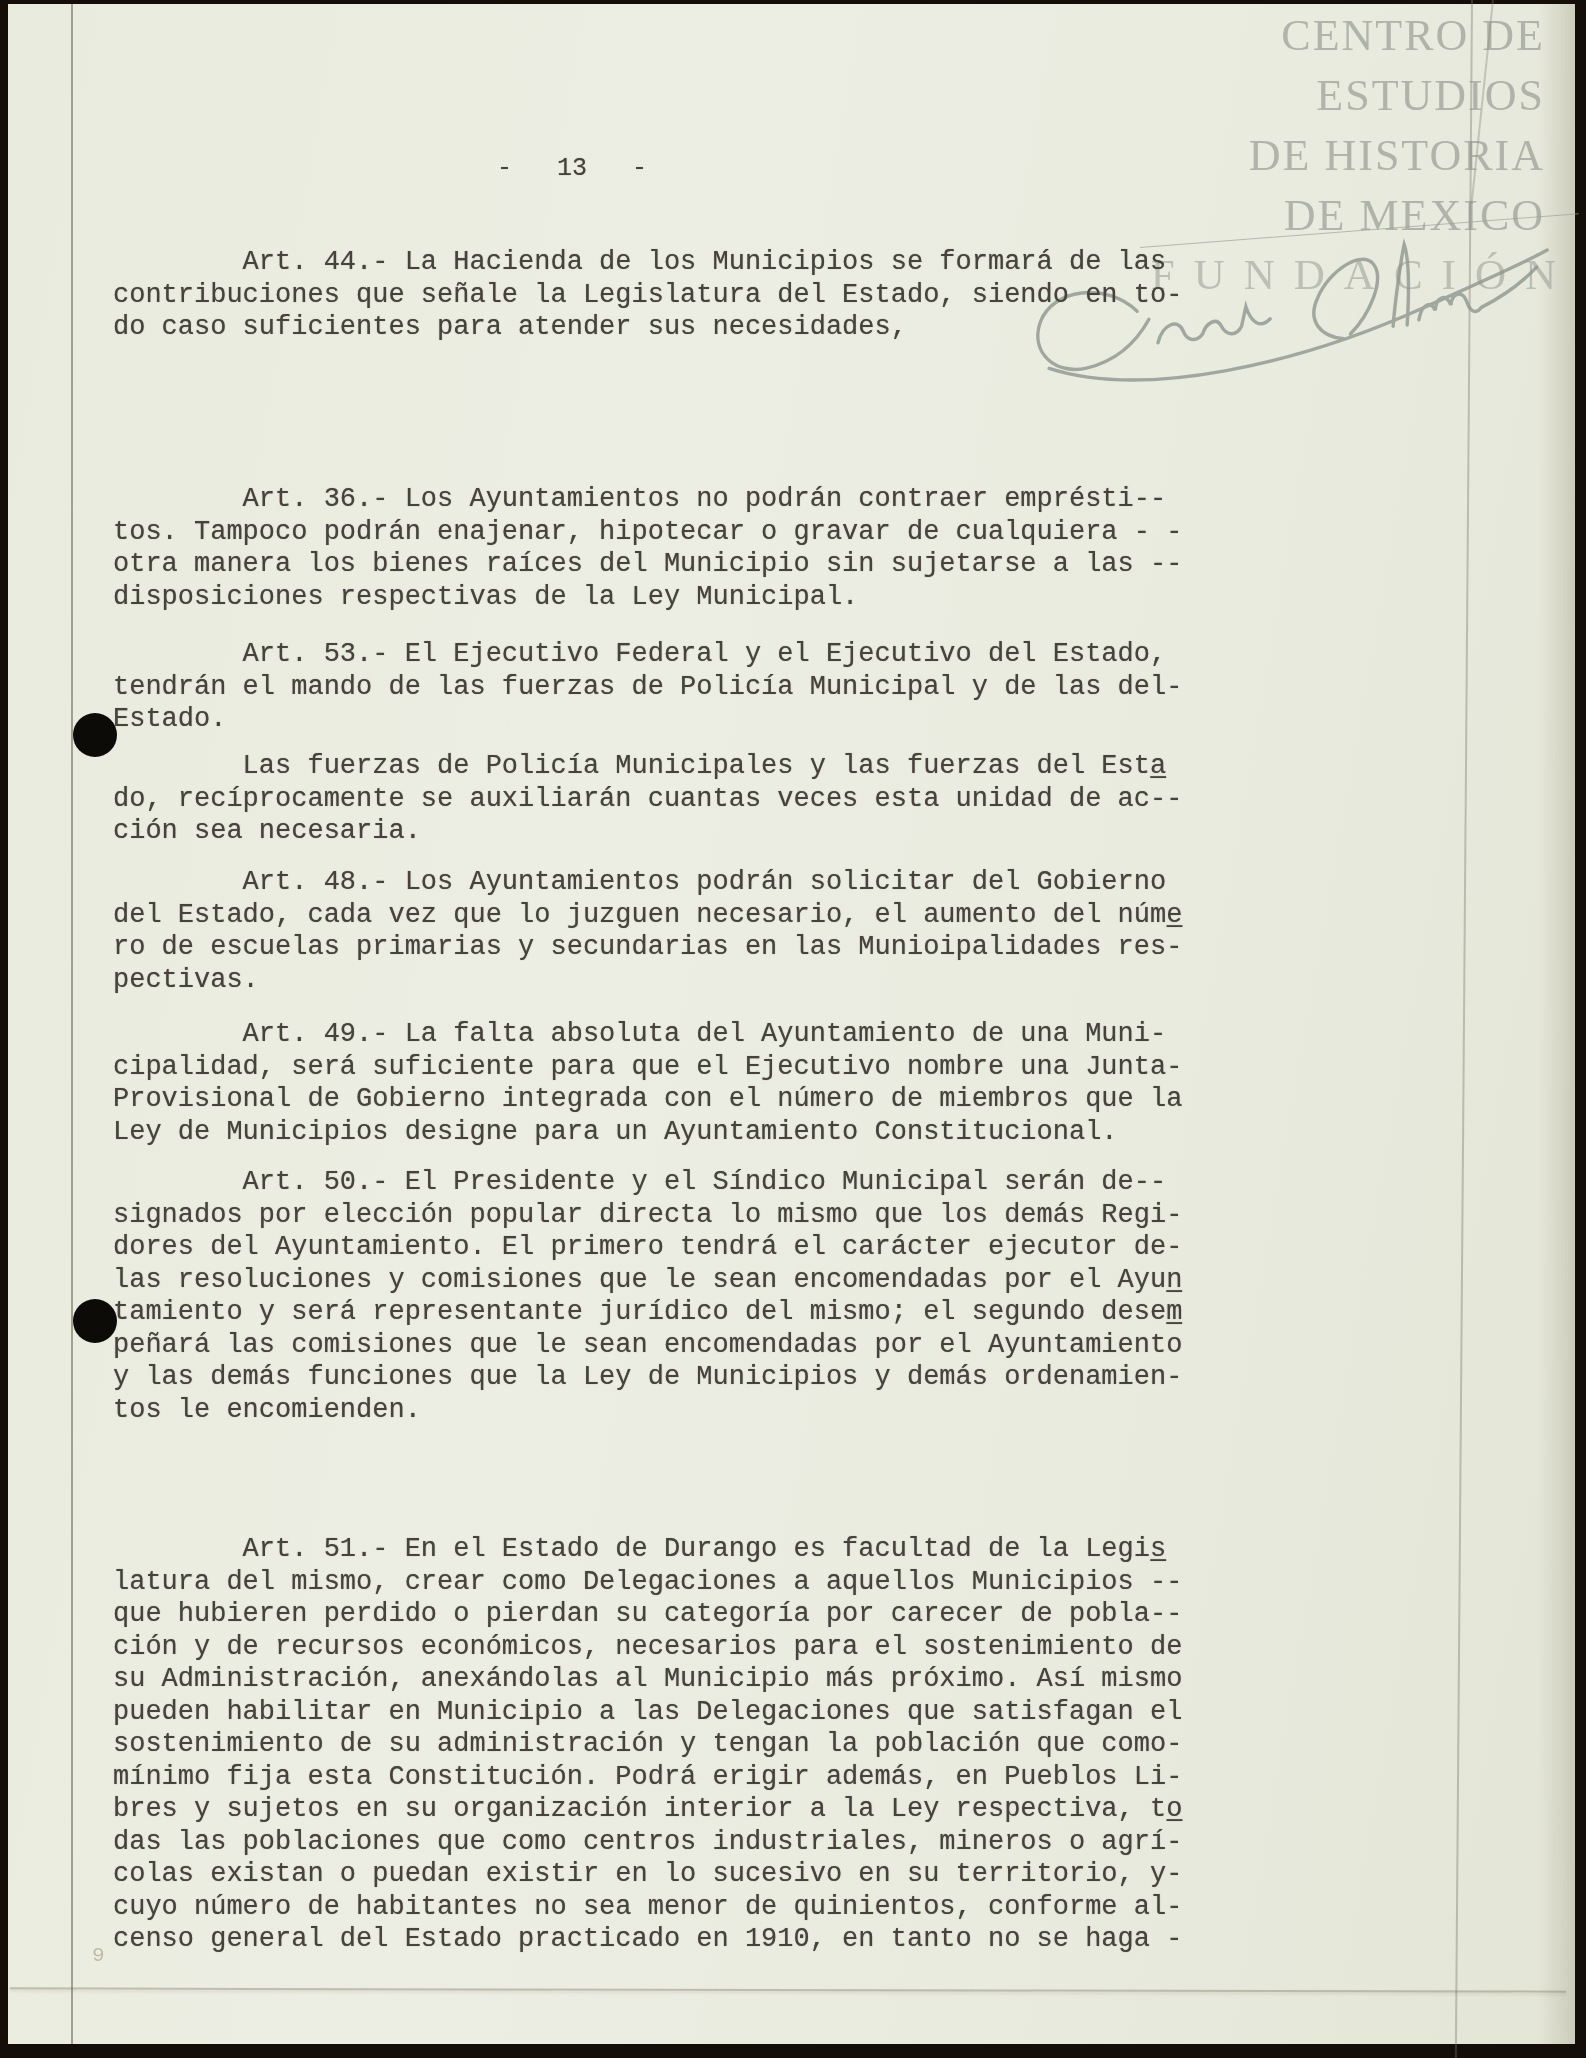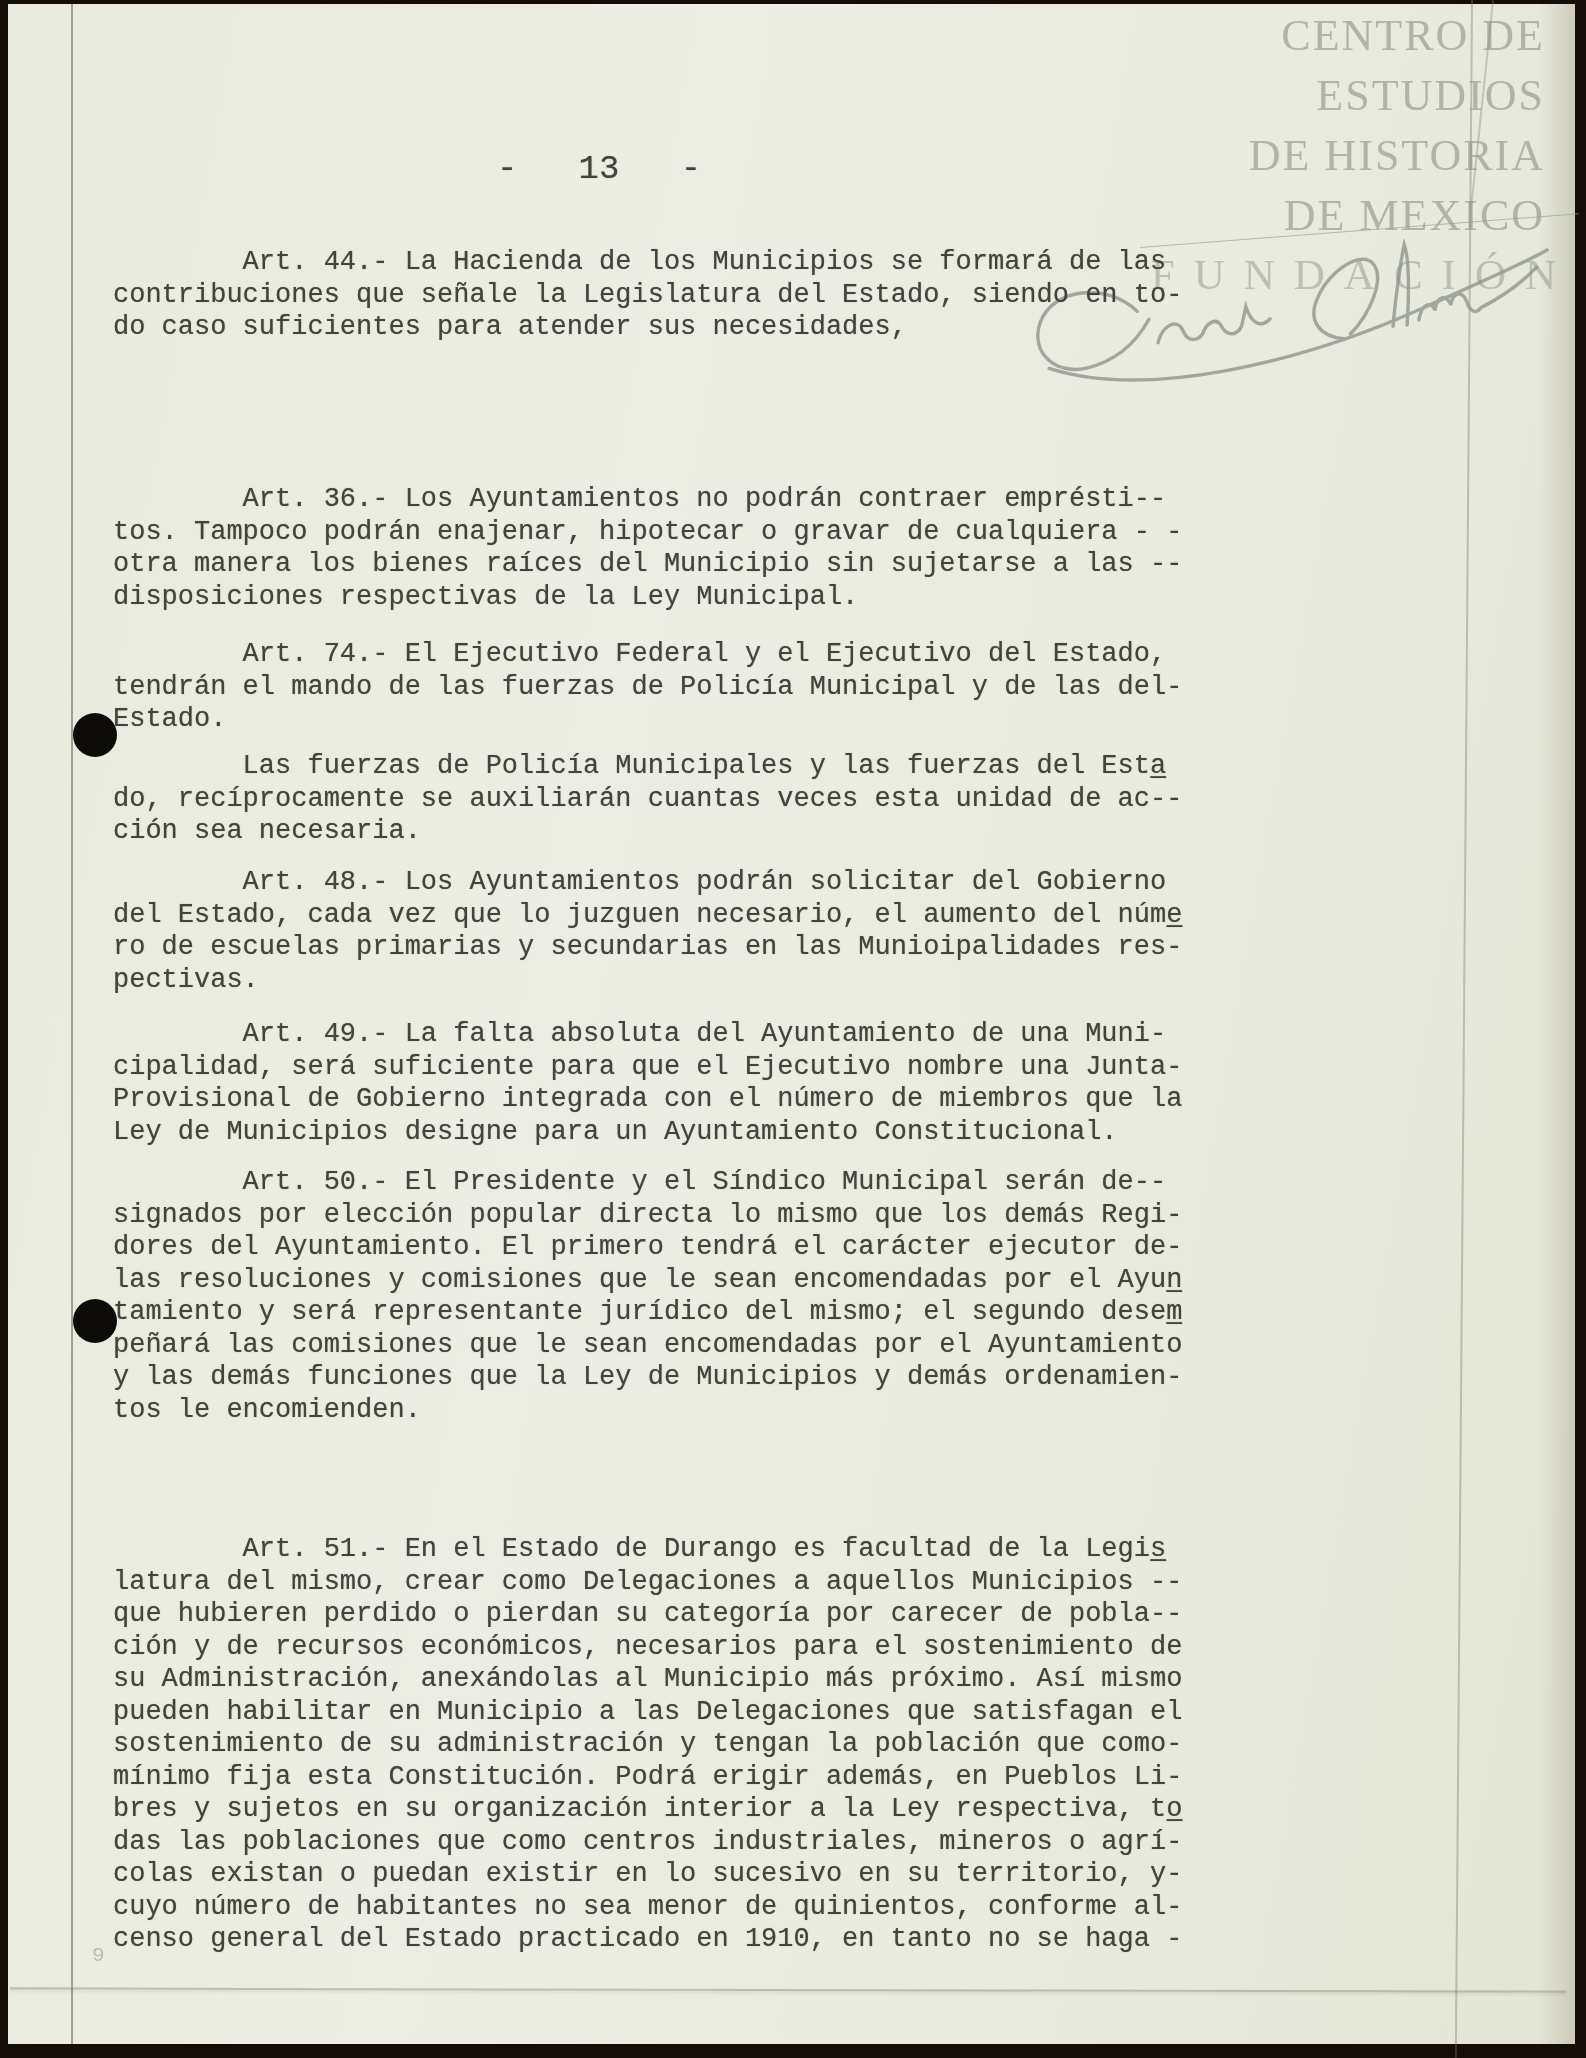--- a/index.html
+++ b/index.html
@@ -70,21 +70,21 @@
   .typed{
     position:absolute;left:113px;
     white-space:pre;
     font-size:27px;line-height:32.5px;
     color:#45433b;
     text-shadow:0 0 1px rgba(64,62,54,.55);
   }
   .page-number{
     position:absolute;left:497px;top:153px;
     white-space:pre;
-    font-size:34px;line-height:32.5px;
+    font-size:25px;line-height:32.5px;
     color:#45433b;
     text-shadow:0 0 1px rgba(64,62,54,.55);
   }
   .margin-note{
     position:absolute;left:92px;top:1944px;
     font-size:21px;color:rgba(146,140,114,.5);
   }
 </style>
 </head>
 <body>
@@ -122,21 +122,21 @@
 
   <div class="page-number">-   13   -</div>
 
   <div class="typed" style="top:246px">        Art. 44.- La Hacienda de los Municipios se formará de las
 contribuciones que señale la Legislatura del Estado, siendo en to-
 do caso suficientes para atender sus necesidades,</div>
   <div class="typed" style="top:483px">        Art. 36.- Los Ayuntamientos no podrán contraer emprésti--
 tos. Tampoco podrán enajenar, hipotecar o gravar de cualquiera - -
 otra manera los bienes raíces del Municipio sin sujetarse a las --
 disposiciones respectivas de la Ley Municipal.</div>
-  <div class="typed" style="top:638px">        Art. 74.- El Ejecutivo Federal y el Ejecutivo del Estado,
+  <div class="typed" style="top:638px">        Art. 53.- El Ejecutivo Federal y el Ejecutivo del Estado,
 tendrán el mando de las fuerzas de Policía Municipal y de las del-
 Estado.</div>
   <div class="typed" style="top:750px">        Las fuerzas de Policía Municipales y las fuerzas del Esta̲
 do, recíprocamente se auxiliarán cuantas veces esta unidad de ac--
 ción sea necesaria.</div>
   <div class="typed" style="top:866px">        Art. 48.- Los Ayuntamientos podrán solicitar del Gobierno
 del Estado, cada vez que lo juzguen necesario, el aumento del núme̲
 ro de escuelas primarias y secundarias en las Munioipalidades res-
 pectivas.</div>
   <div class="typed" style="top:1018px">        Art. 49.- La falta absoluta del Ayuntamiento de una Muni-

